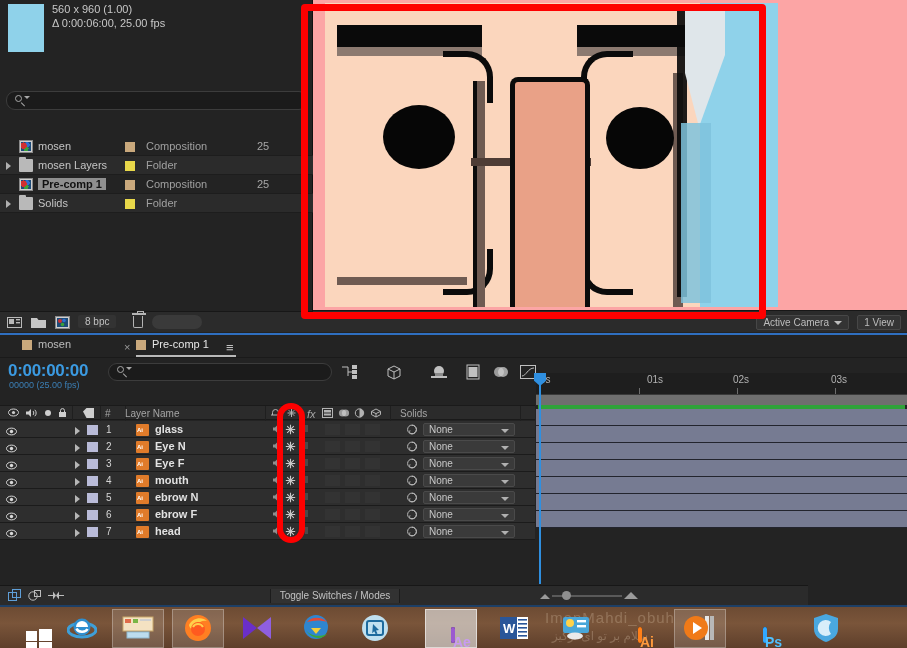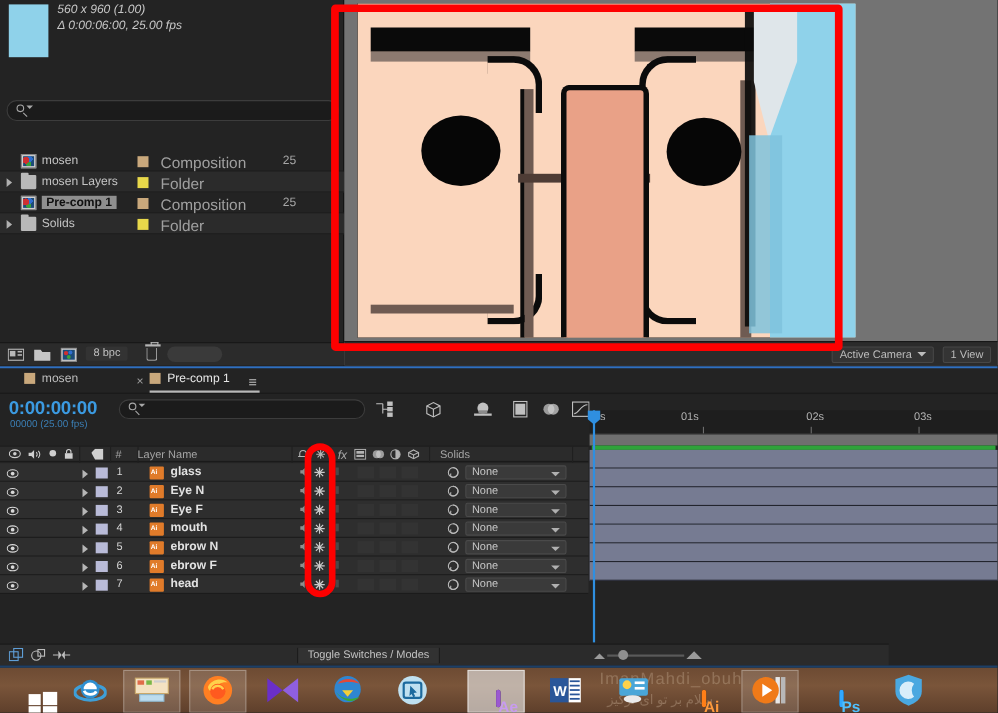--- a/index.html
+++ b/index.html
@@ -15,21 +15,21 @@
   
   #project-panel {
     position: absolute; left: 0; top: 0; width: 313px; height: 332px;
     background: #232323; border-right: 1px solid #111;
   }
   .proj-preview {
     position: absolute; left: 8px; top: 4px; width: 36px; height: 48px;
     background: #8fd2ea;
   }
   .proj-info { position: absolute; left: 52px; top: 2px; line-height: 14px; color: #c8c8c8; font-size: 11px; }
-  .proj-info div { white-space: nowrap; font-style: italic; }
+  .proj-info div { white-space: nowrap; }
 
   .proj-search {
     position: absolute; left: 6px; top: 91px; width: 302px; height: 19px;
     background: #1b1b1b; border: 1px solid #3c3c3c; border-radius: 9px;
   }
   .proj-search .mag { position: absolute; left: 8px; top: 3px; }
 
   .mag-glyph { position: relative; display: inline-block; width: 12px; height: 12px; }
   .mag-glyph i {
     position: absolute; left: 0; top: 0; width: 7px; height: 7px;
@@ -80,21 +80,21 @@
       radial-gradient(circle at 60% 30%, #2f6fd0 0 30%, transparent 31%),
       radial-gradient(circle at 50% 75%, #3aa03a 0 30%, transparent 31%),
       #1d4b78;
   }
   .pico.folder { background: #b9b9b9; border-radius: 1px; }
   .pico.folder::before {
     content:''; position:absolute; left:0; top:-2px; width:7px; height:3px;
     background:#b9b9b9; border-radius:1px 1px 0 0;
   }
   .proj-row .pname { position: absolute; left: 38px; top: 3px; font-size: 11px; color: #c4c4c4; }
-  .proj-row .ptype { position: absolute; left: 146px; top: 3px; font-size: 14px; color: #a0a0a0; }
+  .proj-row .ptype { position: absolute; left: 146px; top: 3px; font-size: 11px; color: #a0a0a0; }
   .proj-row .pswatch { position: absolute; left: 125px; top: 5px; width: 10px; height: 10px; }
   .proj-row .pframe { position: absolute; left: 257px; top: 3px; font-size: 11px; color: #a6a6a6; }
 
   .proj-bottom {
     position: absolute; left: 0; bottom: 0; width: 313px; height: 21px;
     background: #2b2b2b; border-top: 1px solid #171717;
   }
   .pb-ico { position: absolute; top: 4px; width: 15px; height: 13px; }
   .bpc-pill {
     position: absolute; left: 78px; top: 3px; padding: 1px 7px;
@@ -107,21 +107,21 @@
   .trash::before { content:''; position:absolute; left:-2px; top:-3px; width:14px; height:1.5px; background:#b5b5b5; }
   .trash::after { content:''; position:absolute; left:3px; top:-5px; width:5px; height:2px; border:1px solid #b5b5b5; border-bottom:none; }
   .pill-blank {
     position: absolute; left: 152px; top: 3px; width: 50px; height: 14px;
     background: #3a3a3a; border-radius: 7px;
   }
 
   
   #viewer {
     position: absolute; left: 313px; top: 0; width: 594px; height: 332px;
-    background: #737373;
+    background: #fca5a5;
   }
   .comp-canvas {
     position: absolute; left: 12px; top: 3px; width: 453px; height: 304px;
     overflow: hidden; background: #000;
   }
   .face { position: absolute; left: 0; top: 0; width: 453px; height: 304px; background: #fbd6bd; }
   .face .sky { position: absolute; right: 0; top: 0; width: 78px; height: 304px; background: #8fd2ea; }
   .face .browL { position: absolute; left: 12px; top: 22px; width: 145px; height: 22px; background: #0a0a0a; }
   .face .browR { position: absolute; left: 252px; top: 22px; width: 135px; height: 22px; background: #0a0a0a; }
   .face .shadowL { position: absolute; left: 12px; top: 44px; width: 145px; height: 9px; background: #8c7a70; }
@@ -690,21 +690,21 @@
               <circle cx="6" cy="5.5" r="4.4" fill="none" stroke="#b9b9b9"></circle>
               <path d="M6 1.2c2.4 0 4.4 2 4.4 4.3S8.4 9.8 6 9.8 3.2 8 4 6.4" stroke="#b9b9b9" fill="none"></path>
             </svg></span>
           <span class="pnone">None<span class="ch"></span></span>
         </div>
       </div>
 
     <div class="tl-graph">
       <div class="ruler" id="ruler">
           <span class="tick-lbl" style="left: 4px;">0s</span>
-          <span class="tick-lbl" style="left: 83px; text-align: right;">01s</span>
+          <span class="tick-lbl" style="left: 111px; text-align: right;">01s</span>
           <span class="tick-mark" style="left: 103px;"></span>
           <span class="tick-lbl" style="left: 197px;">02s</span>
           <span class="tick-mark" style="left: 201px;"></span>
           <span class="tick-lbl" style="left: 295px;">03s</span>
           <span class="tick-mark" style="left: 299px;"></span>
         </div>
       <div class="workarea"></div>
       <div class="greenbar"></div>
       <div class="lanes" id="lanes">
           <div class="lane"></div>

